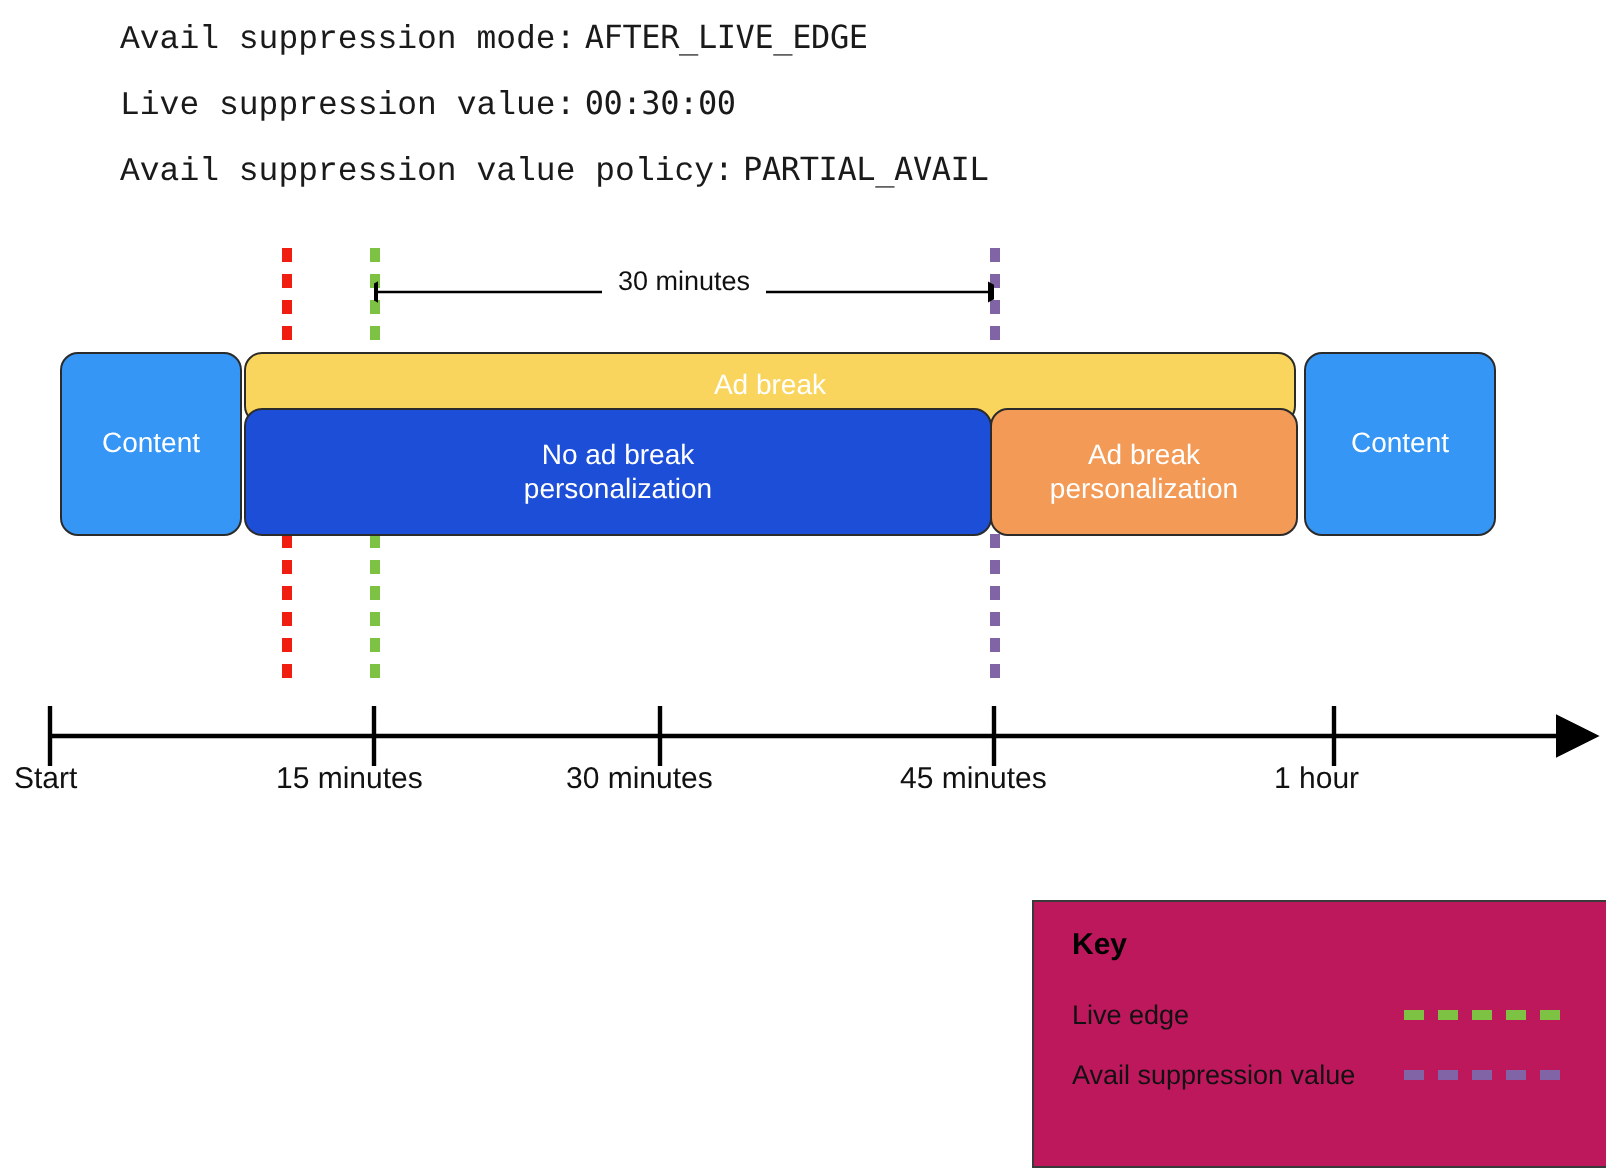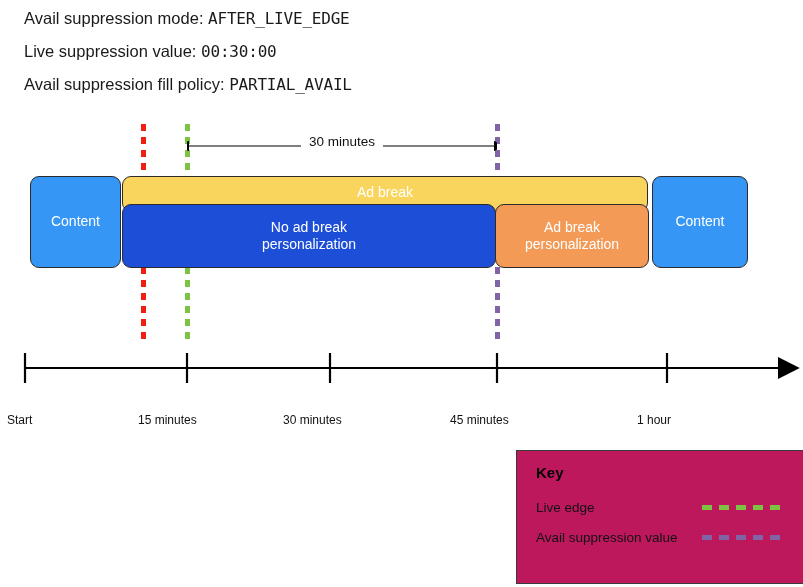--- a/index.html
+++ b/index.html
@@ -17,21 +17,21 @@
   }
 
   
   .param-line {
     position: absolute;
     left: 24px;
     font-size: 16.5px;
     color: #1a1a1a;
     white-space: nowrap;
   }
-  .param-line .param-label { font-family: Liberation Sans, sans-serif; }
+  .param-line .param-label { font-family: Liberation Mono, monospace; margin-left: 36px; }
   .param-line .param-value {
     font-family: "DejaVu Sans Mono", monospace;
     font-size: 16px;
     letter-spacing: -0.2px;
   }
   #param-0 { top: 9px; }
   #param-1 { top: 42px; }
   #param-2 { top: 75px; }
 
   
@@ -102,22 +102,22 @@
     top: 138px;
     width: 310px;
     height: 16px;
     z-index: 5;
   }
 
   
   #timeline-axis { position: absolute; left: 0; top: 340px; width: 803px; height: 50px; }
   .tick-label {
     position: absolute;
-    top: 413px;
-    font-size: 12px;
+    top: 381px;
+    font-size: 15px;
     color: #111;
     white-space: nowrap;
   }
 
   
   #key-box {
     position: absolute;
     left: 516px;
     top: 450px;
     width: 314px;
@@ -167,21 +167,21 @@
 
 <div class="param-line" id="param-0">
   <span class="param-label">Avail suppression mode:</span>
   <span class="param-value">AFTER_LIVE_EDGE</span>
 </div>
 <div class="param-line" id="param-1">
   <span class="param-label">Live suppression value:</span>
   <span class="param-value">00:30:00</span>
 </div>
 <div class="param-line" id="param-2">
-  <span class="param-label">Avail suppression fill policy:</span>
+  <span class="param-label">Avail suppression value policy:</span>
   <span class="param-value">PARTIAL_AVAIL</span>
 </div>
 
 <div id="diagram-stage">
 
   <div class="vline" id="vline-session">
     <div class="seg-top dash-red" style="top:124px;height:54px;"></div>
     <div class="seg-bottom dash-red" style="top:267px;height:78px;"></div>
   </div>
   <div class="vline" id="vline-liveedge">

